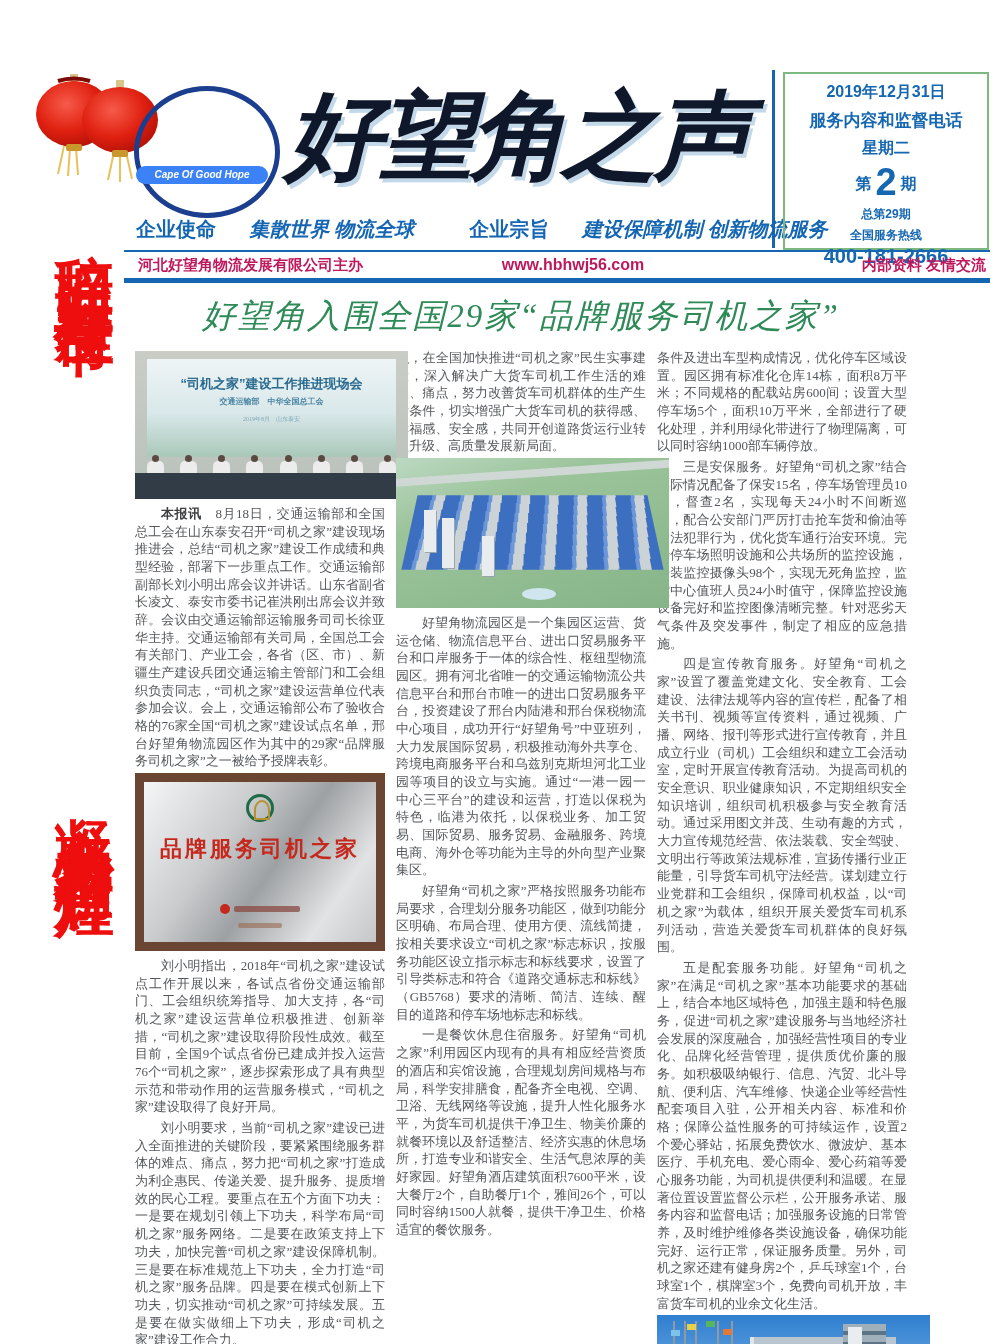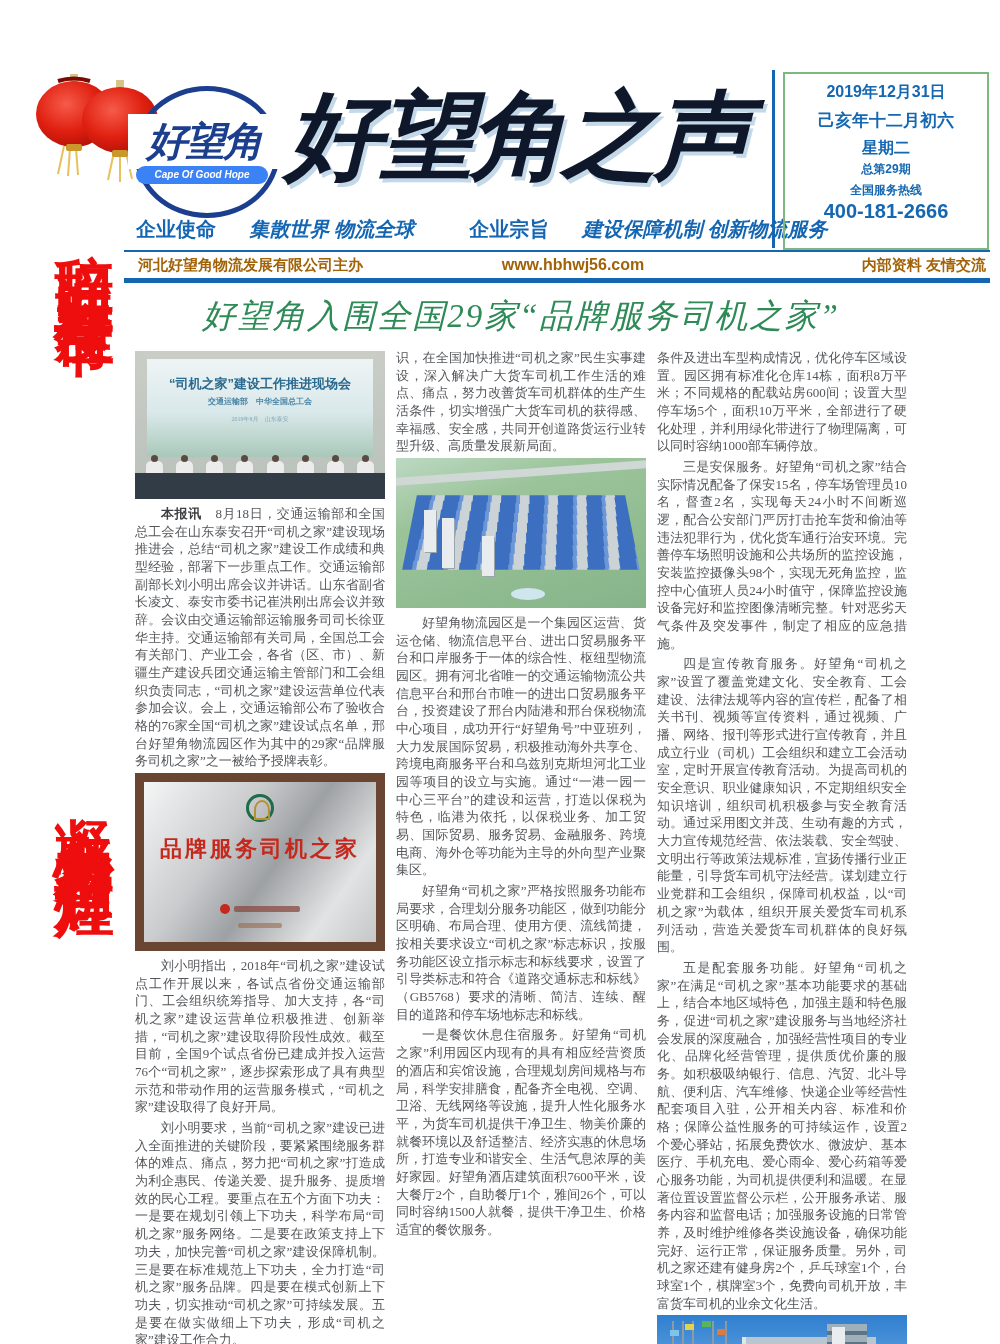--- a/index.html
+++ b/index.html
@@ -39,34 +39,34 @@
   .datebox .d3{font-size:16px;margin-top:6px;}
   .datebox .issue{margin-top:2px;font-size:16px;}
   .datebox .issue .big{font-size:38px;vertical-align:-6px;padding:0 4px;}
   .datebox .d5{font-size:12px;margin-top:2px;}
   .datebox .d6{font-size:12px;margin-top:4px;}
   .datebox .d7{font-size:20px;margin-top:1px;letter-spacing:0;text-align:center;}
   
   .rule-thin{position:absolute;left:124px;top:250px;width:866px;height:2px;background:#1566b2;}
   .rule-thick{position:absolute;left:124px;top:278px;width:866px;height:5px;background:#1566b2;}
   .subrow{position:absolute;left:124px;top:254px;width:866px;height:22px;
-          color:#a16207;font-weight:bold;font-family:"Liberation Sans",sans-serif;font-size:15px;line-height:22px;}
+          color:#be185d;font-weight:bold;font-family:"Liberation Sans",sans-serif;font-size:15px;line-height:22px;}
   .subrow .pub{position:absolute;left:14px;}
   .subrow .web{position:absolute;left:16px;width:100%;text-align:center;font-size:16px;}
   .subrow .note{position:absolute;right:4px;}
   
   .headline{position:absolute;left:135px;top:294px;width:772px;text-align:center;
             font-size:33px;font-weight:normal;font-style:italic;color:#2e8a57;letter-spacing:2px;white-space:nowrap;}
   
   .columns{position:absolute;left:135px;top:349px;width:772px;display:flex;gap:11px;}
   .col{width:250px;font-size:13px;line-height:1.36;color:#53565a;text-align:justify;}
   .col p{margin:0 0 3px;text-indent:2em;}
   .col p.noindent{text-indent:0;}
   .col p b{color:#3c3e40;}
-  .photo{position:relative;width:100%;overflow:hidden;margin:2px 0 6px;}
+  .photo{position:relative;width:100%;overflow:hidden;margin:2px 0 6px;padding-left:23px;}
   
   .ph-conf{height:148px;background:linear-gradient(180deg,#c9cdc6,#b9c0ba);}
   .ph-conf .screen{position:absolute;left:12px;right:12px;top:8px;bottom:42px;
                    background:linear-gradient(180deg,#eef4f5 0%,#d9e8ea 55%,#a9c8b9 100%);}
   .ph-conf .t1{margin-top:16px;text-align:center;color:#2a6a8f;font-weight:bold;font-size:13px;
                font-family:"Liberation Sans",sans-serif;}
   .ph-conf .t2{margin-top:4px;text-align:center;color:#4b86a5;font-weight:bold;font-size:8px;}
   .ph-conf .t3{margin-top:7px;text-align:center;color:#7fa6bb;font-size:6px;}
   .ph-conf .table{position:absolute;left:0;right:0;bottom:0;height:26px;background:#323c46;}
   .ph-conf .people{position:absolute;left:4px;right:4px;bottom:24px;height:20px;display:flex;justify-content:space-around;}
@@ -136,41 +136,43 @@
       <line x1="96" y1="96" x2="90" y2="124"></line>
         <line x1="102" y1="98" x2="102" y2="126"></line>
         <line x1="108" y1="96" x2="114" y2="123"></line>
     </g>
     <rect x="48" y="88" width="16" height="7" rx="2" fill="#c9972c"></rect>
     <rect x="94" y="94" width="16" height="7" rx="2" fill="#c9972c"></rect>
   </svg>
 
   <div class="logo">
     <div class="ring"></div>
-    <div class="cn">好望角</div>
     <div class="en">Cape Of Good Hope</div>
   </div>
 
   <div class="mast-title">好望角之声</div>
 
   <div class="slogan-row">
     <span>企业使命</span>
     <span class="gap"></span>
     <span class="motto">集散世界 物流全球</span>
     <span class="gap"></span><span class="gap"></span>
     <span>企业宗旨</span>
     <span class="gap"></span>
     <span class="motto">建设保障机制 创新物流服务</span>
   </div>
 
   <div class="vline"></div>
   <div class="datebox">
     <div class="d1">2019年12月31日</div>
-    <div class="d2">己亥年十二月初六</div>
+    <div class="d2">服务内容和监督电话</div>
     <div class="d3">星期二</div>
+    <div class="issue">
+      <span>第</span><span class="big">2</span><span>期</span>
+    </div>
     <div class="d5">总第29期</div>
     <div class="d6">全国服务热线</div>
     <div class="d7">400-181-2666</div>
   </div>
 
   <div class="rule-thin"></div>
   <div class="subrow">
     <span class="pub">河北好望角物流发展有限公司主办</span>
     <span class="web">www.hbhwj56.com</span>
     <span class="note">内部资料 友情交流</span>

